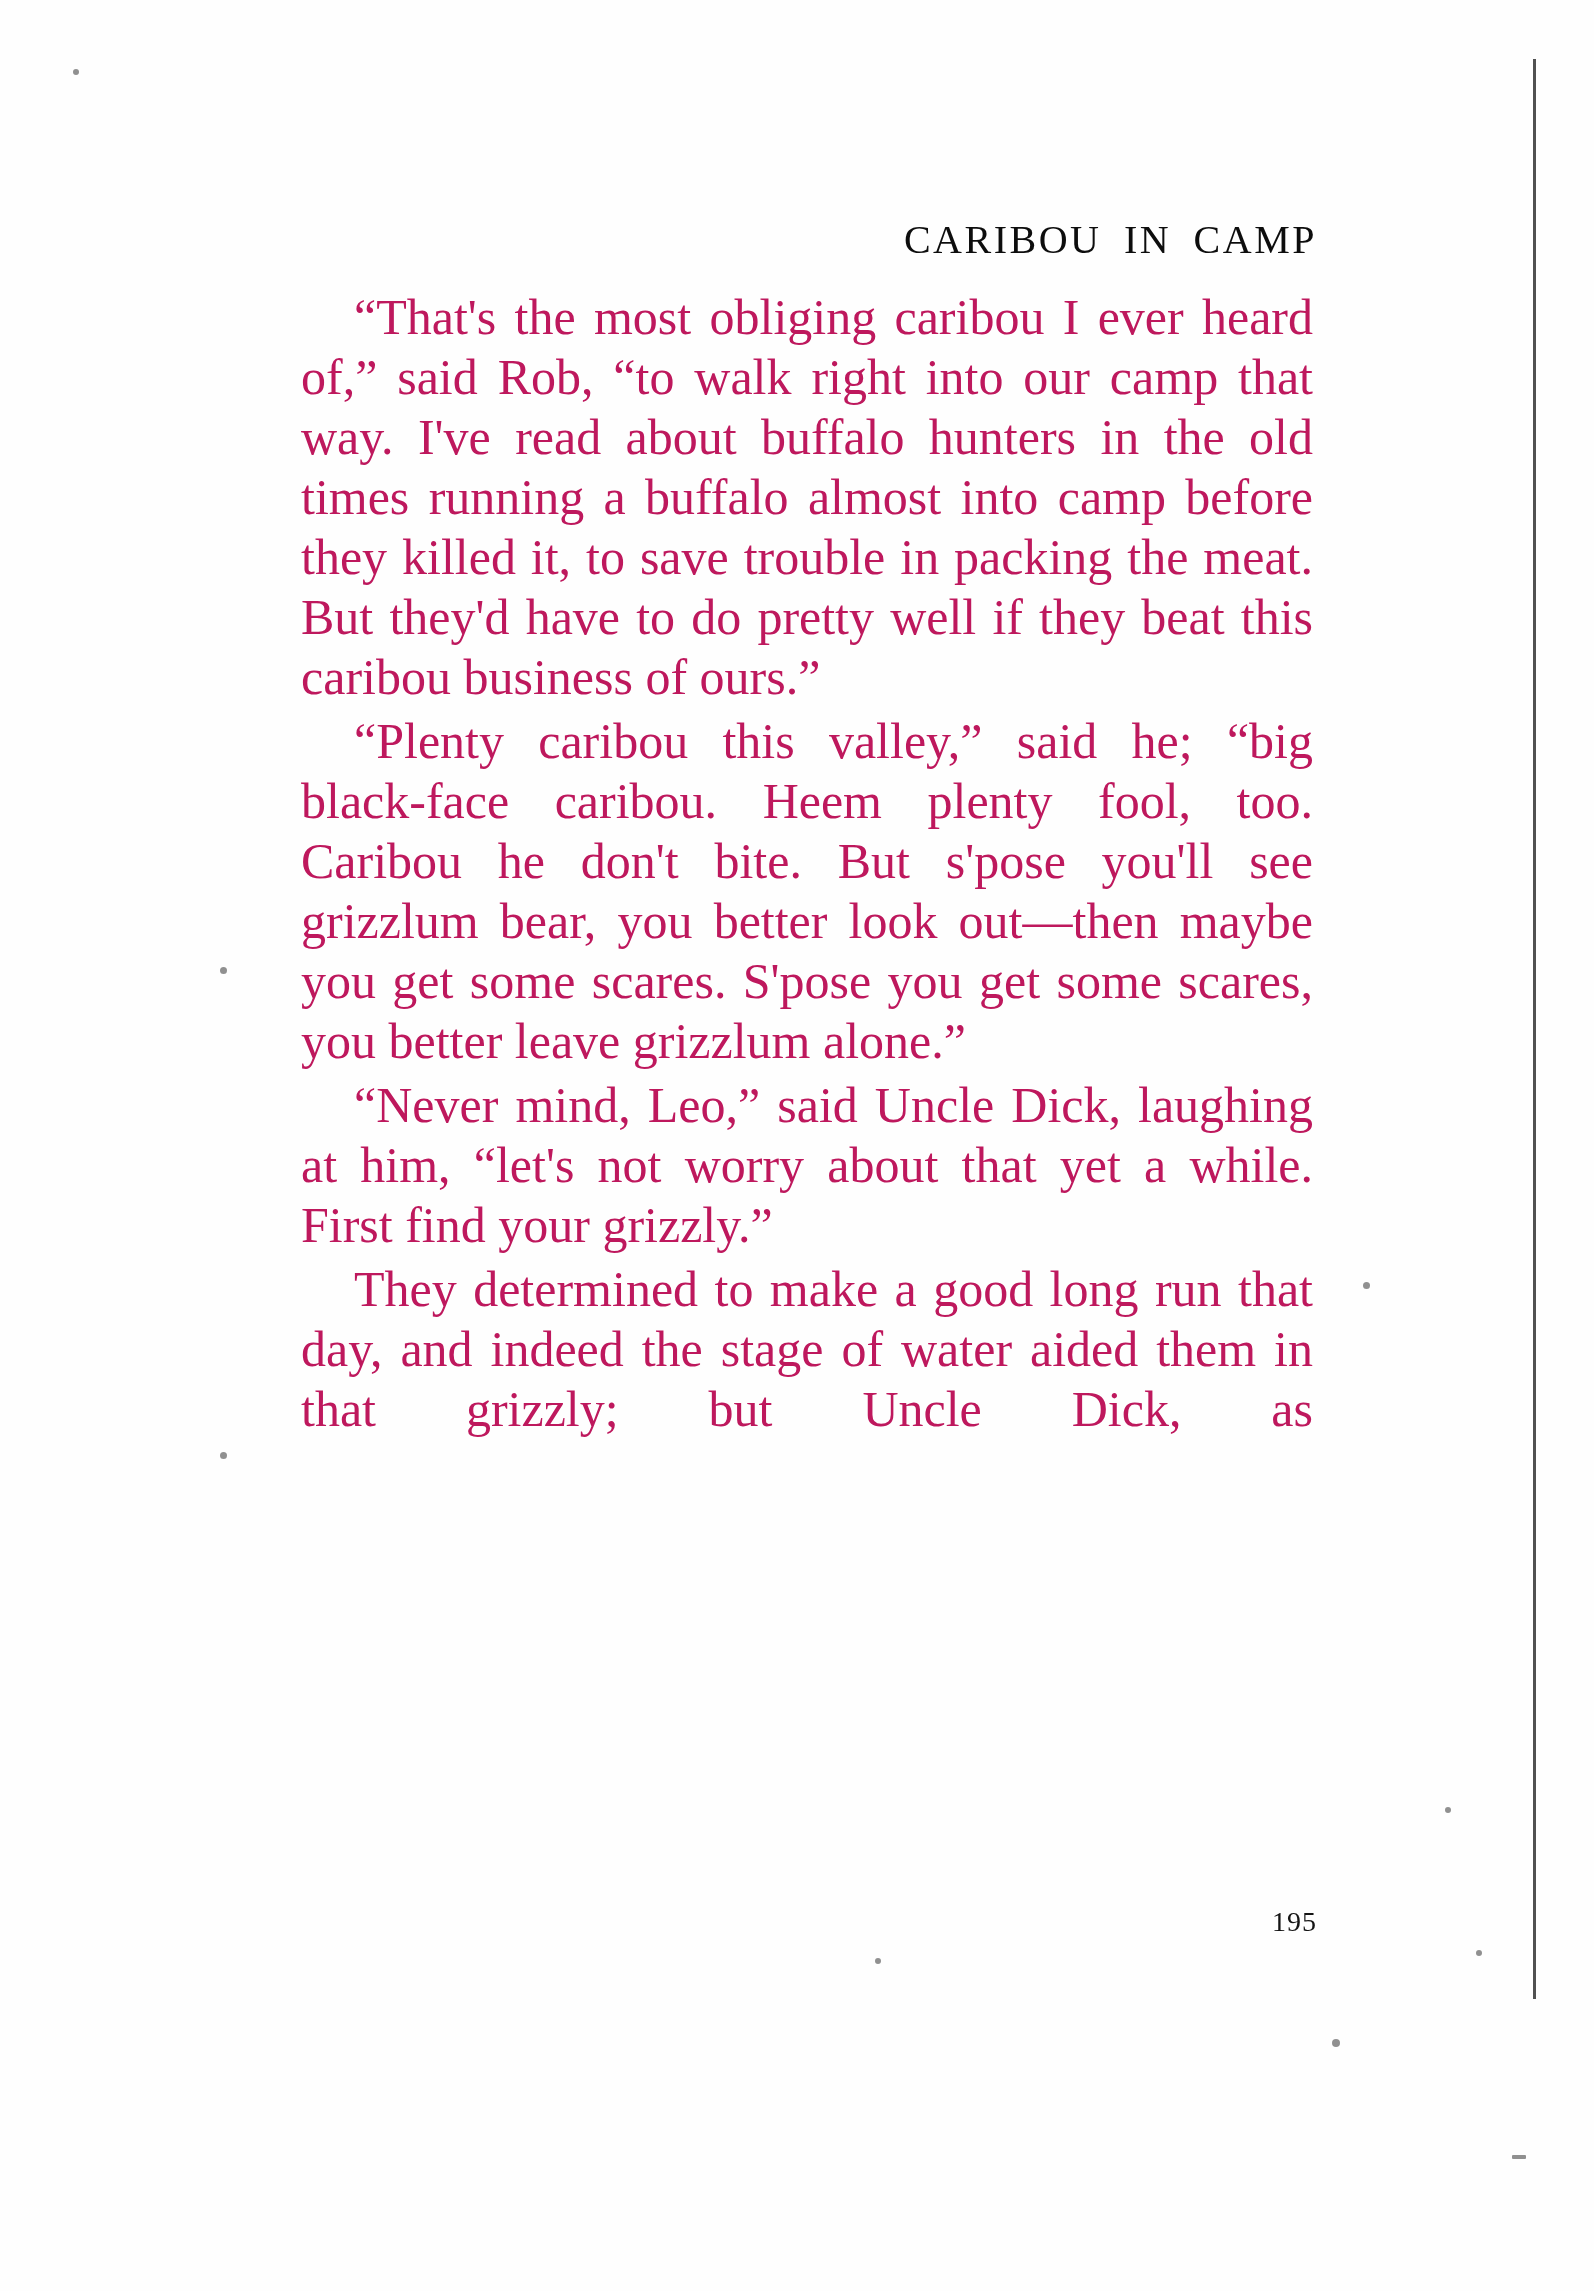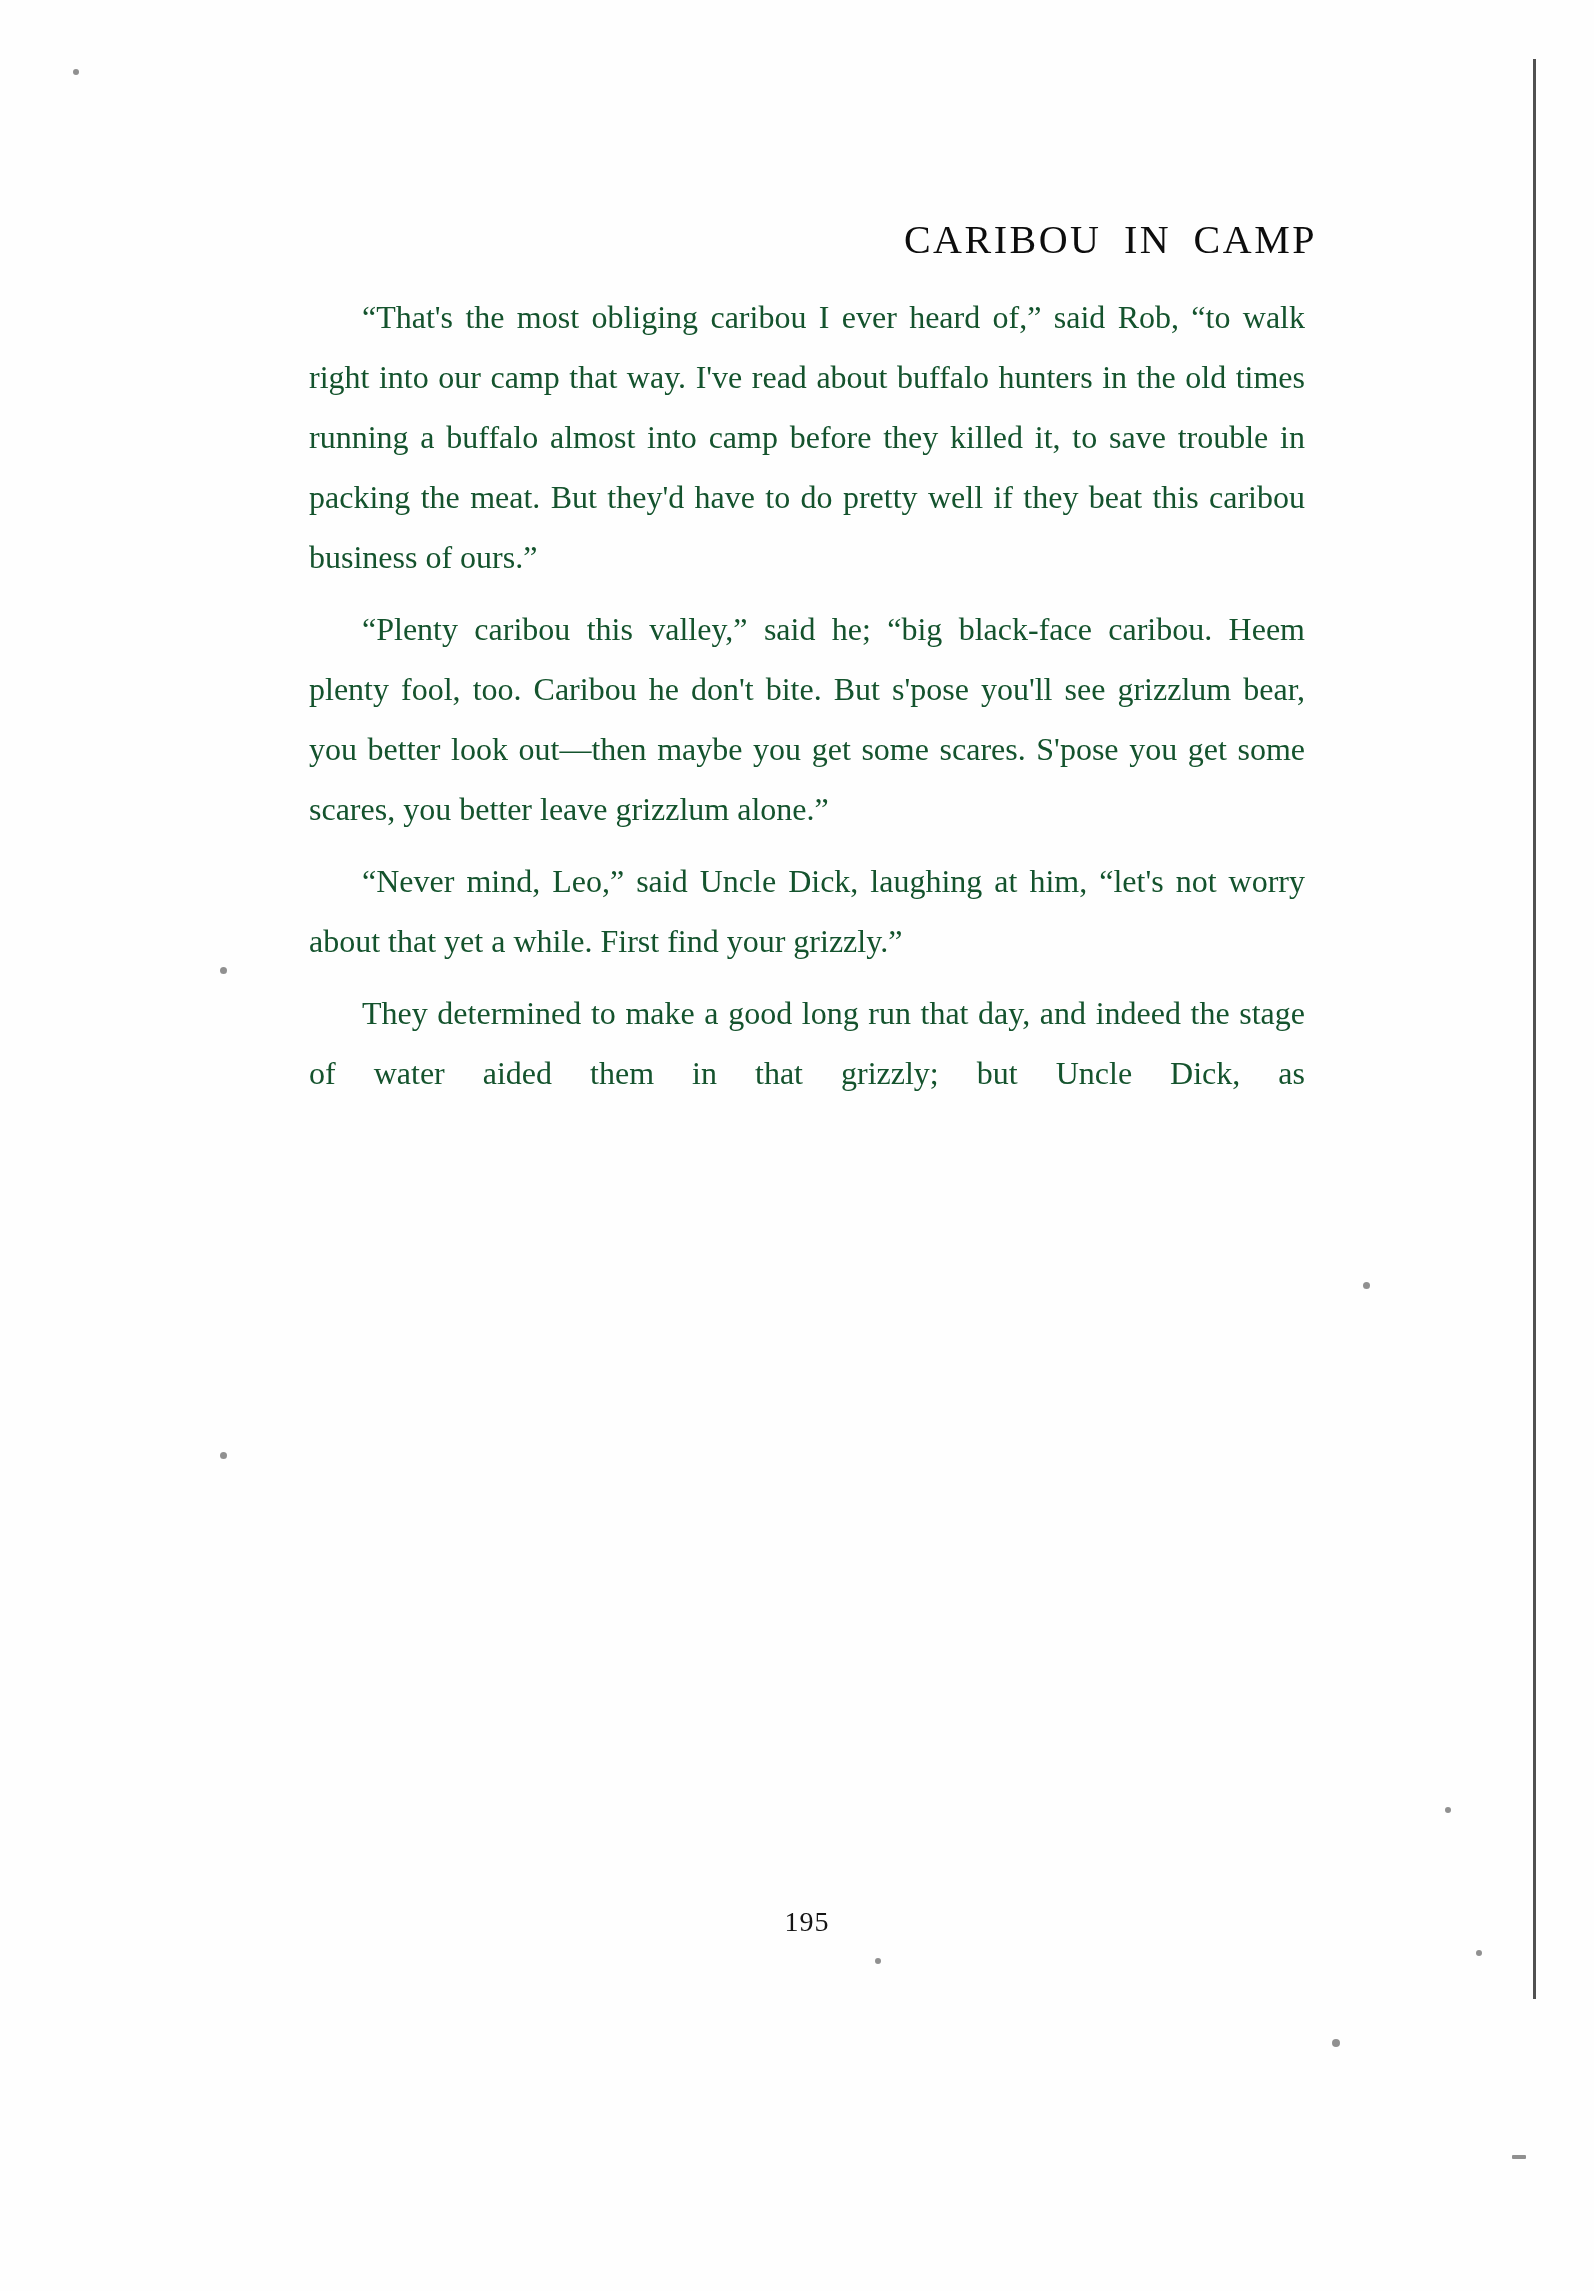--- a/index.html
+++ b/index.html
@@ -45,38 +45,38 @@
   .page-header {
     text-align: right;
     font-size: 40px;
     letter-spacing: 2.5px;
     word-spacing: 10px;
     margin: 0 0 24px 0;
     font-weight: 400;
     color: #0d0d0d;
   }
   p.body-par {
-    margin: 12px;
-    font-size: 32px;
+    margin: 4px;
+    font-size: 50px;
     line-height: 60px;
     text-align: justify;
     text-indent: 53px;
-    color: #14532d;
+    color: #be185d;
     -webkit-hyphens: none;
     hyphens: none;
   }
   p.body-par:last-of-type {
     text-align-last: justify;
   }
   .folio {
     position: absolute;
     left: 297px;
     top: 1906px;
     width: 1020px;
-    text-align: center;
+    text-align: right;
     font-size: 28px;
     letter-spacing: 1px;
     color: #141414;
   }
 </style>
 </head>
 <body>
 
 <div class="page">
 

